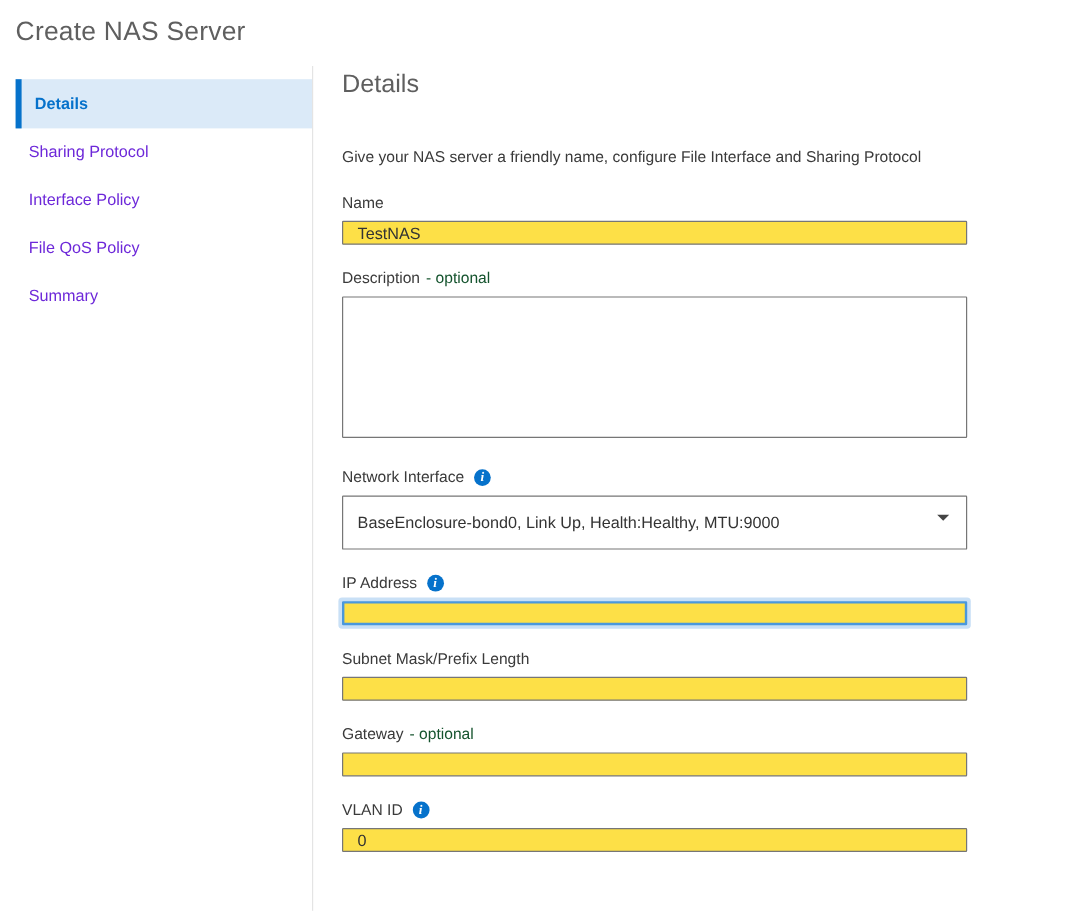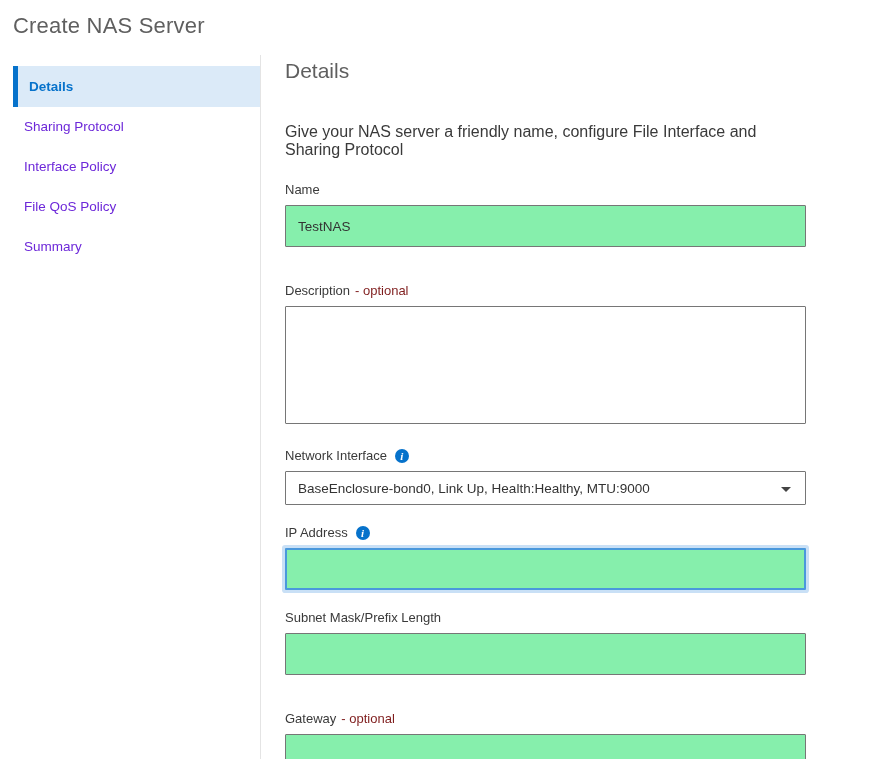--- a/index.html
+++ b/index.html
@@ -43,64 +43,64 @@
   
   .main {
     padding: 4px 0 0 24px;
     width: 546px;
   }
   .section-heading {
     font-size: 21px; font-weight: 400; color: #5f5f5f;
     margin-bottom: 12px;
   }
   .section-subtitle {
-    font-size: 16px; color: #3a3a3a;
+    font-size: 13px; color: #3a3a3a;
     margin-bottom: 23px;
     margin-top: 40px;
   }
   .form-group { margin-bottom: 20px; width: 521px; }
   .field-label-row {
     display: flex; align-items: flex-end;
     margin-bottom: 8px;
     font-size: 13px; color: #3a3a3a;
   }
-  .optional-suffix { color: #7f1d1d; margin-left: 5px; margin-top: 16px; }
+  .optional-suffix { color: #14532d; margin-left: 5px; }
   .info-icon {
     display: inline-flex; align-items: center; justify-content: center;
     width: 14px; height: 14px; border-radius: 50%;
     background: #0672cb; color: #ffffff;
     font-family: "Liberation Serif", serif;
     font-size: 11px; font-weight: bold; font-style: italic;
     margin-left: 8px; cursor: pointer;
     line-height: 14px;
   }
   .text-input {
-    width: 100%; height: 42px;
+    width: 100%; height: 20px;
     border: 1px solid #767676; border-radius: 1px;
-    background: #86efac;
+    background: #fde047;
     padding: 0 12px;
     font-family: "Liberation Sans", sans-serif;
     font-size: 13.5px; color: #333333;
     outline: none;
   }
   .text-area {
     width: 100%; height: 118px;
     border: 1px solid #767676; border-radius: 1px;
     resize: none; outline: none;
     padding: 8px 12px;
     font-family: "Liberation Sans", sans-serif;
     font-size: 13.5px; color: #333333;
   }
   .text-input.focused {
     border: 2px solid #4a98dc;
     box-shadow: 0 0 0 3px #c9e0f6;
   }
   .select-box {
     position: relative;
-    width: 100%; height: 34px;
+    width: 100%; height: 45px;
     border: 1px solid #767676; border-radius: 1px;
     background: #ffffff;
     display: flex; align-items: center;
     padding: 0 30px 0 12px;
     font-size: 13.5px; color: #333333;
     cursor: pointer;
   }
   .select-caret {
     position: absolute; right: 14px; top: 15px;
     width: 0; height: 0;

